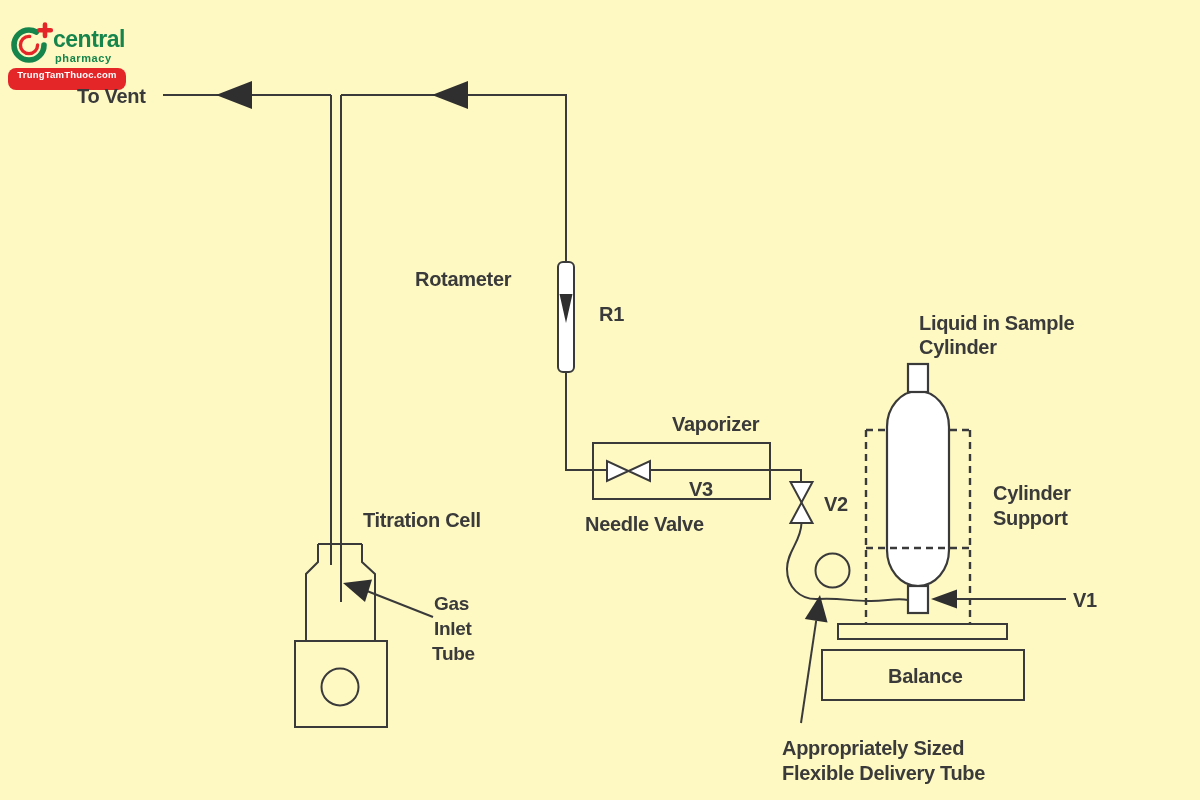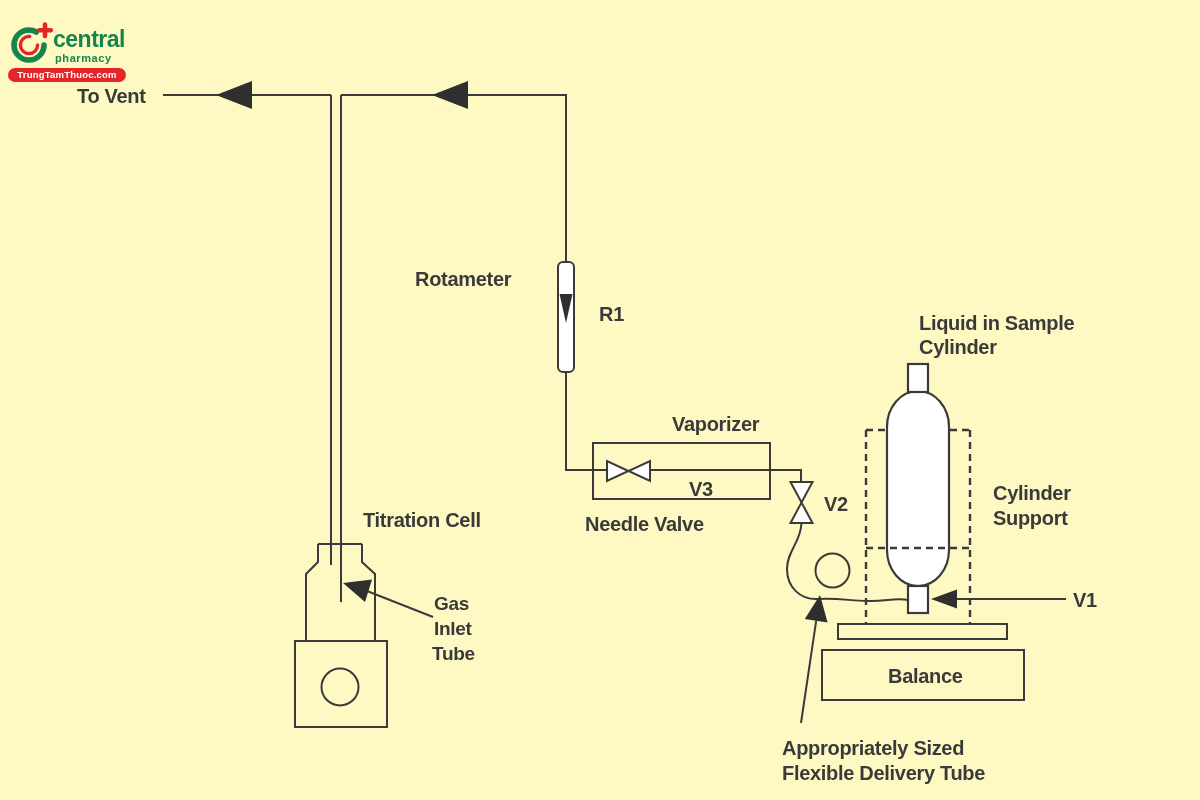--- a/index.html
+++ b/index.html
@@ -18,21 +18,21 @@
   .logo-mark{position:absolute;left:2px;top:8px;}
   .logo-brand{
     position:absolute;left:45px;top:14px;font-size:23px;font-weight:bold;
     color:#15854b;letter-spacing:-0.5px;
   }
   .logo-sub{
     position:absolute;left:47px;top:40px;font-size:11px;font-weight:bold;
     color:#15854b;letter-spacing:0.6px;
   }
   .logo-badge{
-    position:absolute;left:0px;top:56px;width:118px;height:14px;
+    position:absolute;left:0px;top:56px;width:118px;height:22px;
     background:#e52629;border-radius:8px;color:#ffffff;font-size:9.5px;
     font-weight:bold;text-align:center;line-height:14px;letter-spacing:0.2px;
   }
 </style>
 </head>
 <body>
 
 <div class="stage">
 
   <div class="logo">

